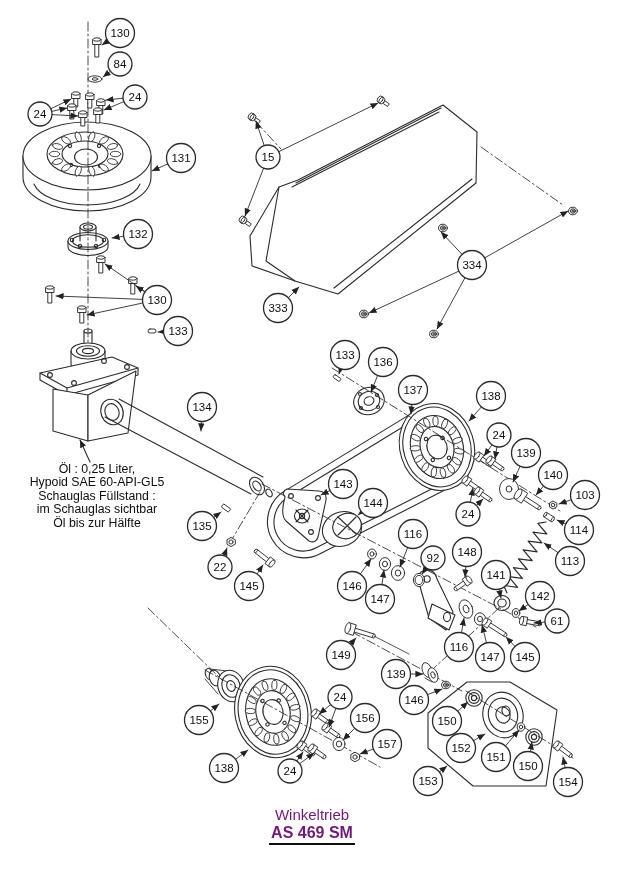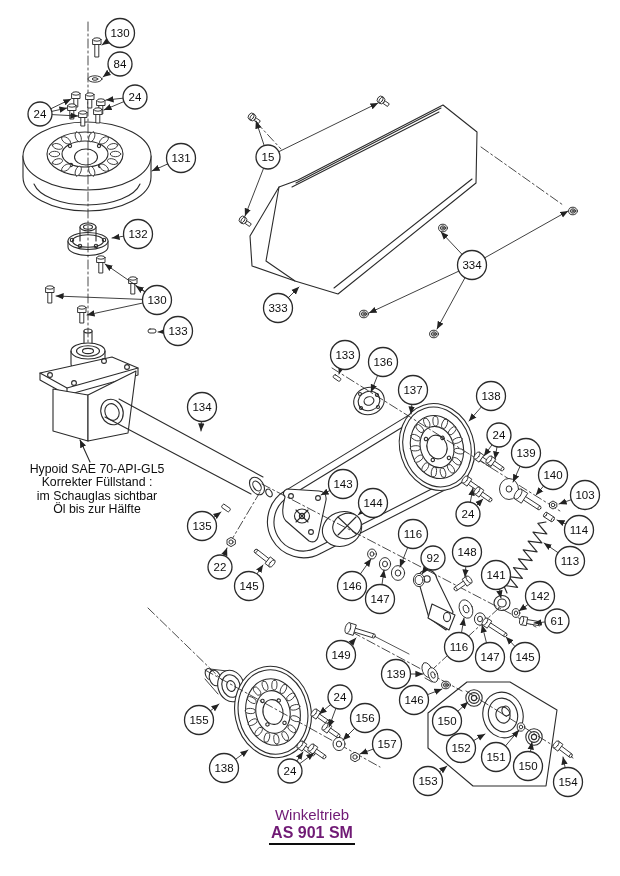--- a/index.html
+++ b/index.html
@@ -789,24 +789,25 @@
         </g>
         <g>
           <line x1="565.2" y1="767.8" x2="563" y2="757" stroke="#2b2b2b" stroke-width="0.9" marker-end="url(#arw)"></line>
           <circle cx="568" cy="782" r="14.5" fill="#fff" stroke="#2b2b2b" stroke-width="1.3"></circle>
           <text x="568" y="786" text-anchor="middle" fill="#0d0d0d" stroke="none" font-size="11.5px">154</text>
         </g>
       </g>
     </svg>
 
 <div class="note">
-  <span>Hypoid SAE 70-API-GL5</span>
-  <span>Korrekter Füllstand :</span>
+  <span>Öl : 0,25 Liter,</span>
+  <span>Hypoid SAE 60-API-GL5</span>
+  <span>Schauglas Füllstand :</span>
   <span>im Schauglas sichtbar</span>
   <span>Öl bis zur Hälfte</span>
 </div>
 
 <div class="title">
   <span class="t1">Winkeltrieb</span>
-  <span class="t2">AS 901 SM</span>
+  <span class="t2">AS 469 SM</span>
 </div>
 
 </div>
 
 </body></html>

